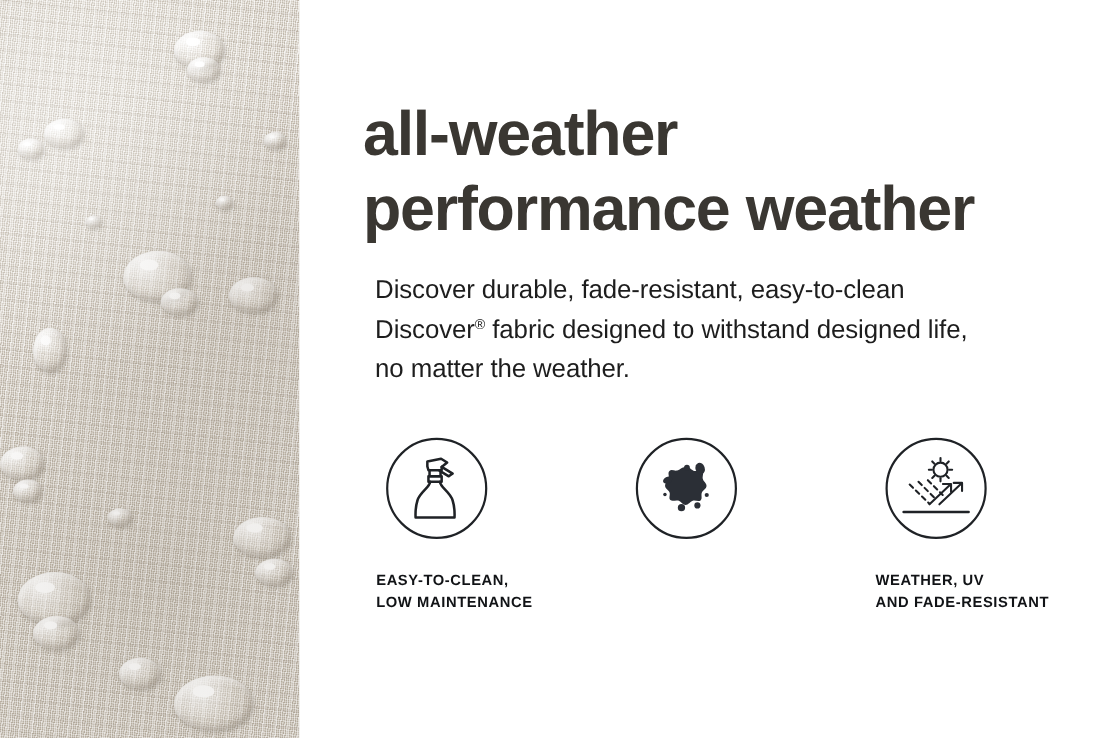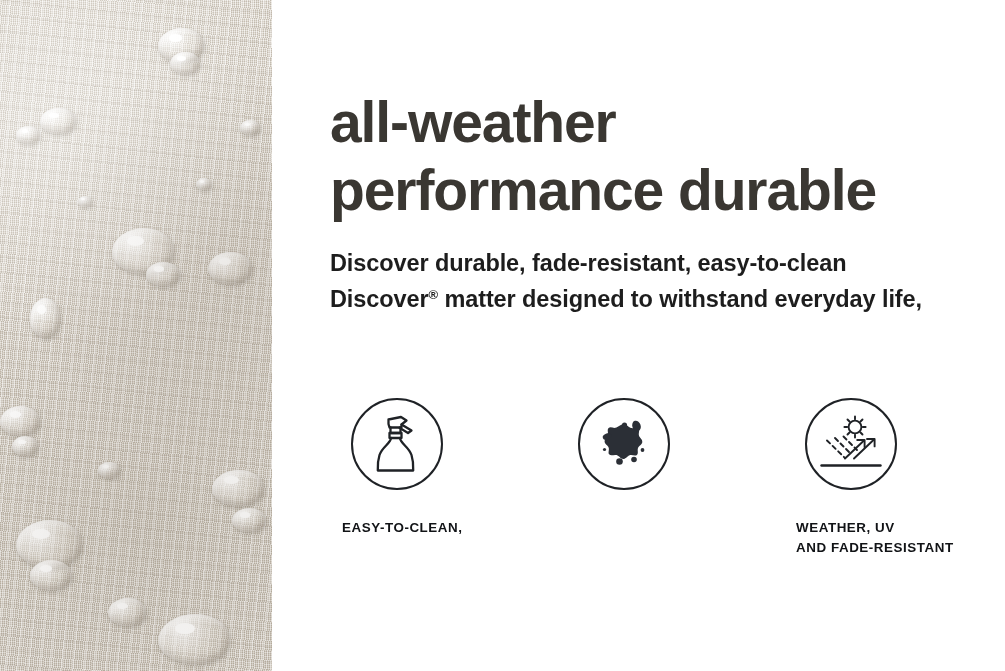--- a/index.html
+++ b/index.html
@@ -121,27 +121,27 @@
     line-height: 68px;
     font-weight: 700;
     letter-spacing: -1.1px;
     color: #3a3732;
     font-family: "Liberation Sans", sans-serif;
   }
   .headline-line { display: block; white-space: nowrap; }
 
   .body-copy {
     position: absolute;
-    left: 0;
+    left: 11px;
     top: 245px;
     width: 640px;
     margin: 0;
     font-size: 23.5px;
     line-height: 36px;
-    font-weight: 700;
+    font-weight: 400;
     color: #1d1d1d;
     letter-spacing: -0.1px;
   }
   .body-line { display: block; white-space: nowrap; }
   .reg-mark {
     font-size: 13px;
     vertical-align: 8px;
     line-height: 0;
   }
 
@@ -212,26 +212,27 @@
     <div class="droplet" style="left:196px; top:178px; width:16px; height:12px;"></div>
     <div class="droplet" style="left:78px; top:196px; width:14px; height:11px;"></div>
 
     <div class="cloth-shade"></div>
   </div>
 
   <div class="content">
 
     <h1 class="headline">
       <span class="headline-line">all-weather</span>
-      <span class="headline-line">performance durable</span>
+      <span class="headline-line">performance weather</span>
     </h1>
 
     <p class="body-copy">
       <span class="body-line">Discover durable, fade-resistant, easy-to-clean</span>
-      <span class="body-line"><span>Discover</span><sup class="reg-mark">®</sup><span> matter designed to withstand everyday life,</span></span>
+      <span class="body-line"><span>Discover</span><sup class="reg-mark">®</sup><span> fabric designed to withstand designed life,</span></span>
+      <span class="body-line">no matter the weather.</span>
     </p>
 
     <div class="features">
 
       <div class="feature">
         <div class="feature-badge">
           <span>
             <svg width="58" height="62" viewBox="0 0 58 62" fill="none" stroke="#1f2226" stroke-width="2.3" stroke-linejoin="round" stroke-linecap="round">
 
               <path d="M20.5 11 L20.5 6.5 L33 4 L38.5 7.5 L33.5 11.5 L33.5 14.5 L21.5 14.5 Z"></path>
@@ -240,20 +241,21 @@
 
               <path d="M22.5 14.5 L22.5 20 L32.5 20 L32.5 14.5"></path>
               <path d="M21.5 20 L33.5 20 L33.5 25 L21.5 25 Z"></path>
 
               <path d="M23 25 C23 30 14 34 11.5 42 C9.8 47.4 9.6 53 9.8 57.5 L45.2 57.5 C45.4 53 45.2 47.4 43.5 42 C41 34 32 30 32 25"></path>
             </svg>
           </span>
         </div>
         <div class="feature-caption">
           <span class="caption-line">EASY-TO-CLEAN,</span>
+          <span class="caption-line">LOW MAINTENANCE</span>
         </div>
       </div>
 
       <div class="feature">
         <div class="feature-badge">
           <span>
             <svg width="60" height="58" viewBox="0 0 60 58" fill="#2b2f36">
               <path d="M30 9.5 c3.2 0 4.6 3.1 7.4 3.6 c2.6 .5 5.1-1.6 6.9 .2 c1.8 1.8 .1 4.6 .6 7 c.5 2.5 3.6 3.9 3.4 6.6 c-.2 2.7-3.4 3.6-4.3 6.1 c-.9 2.4 .8 5.3-1.1 6.9 c-1.9 1.6-4.6-.4-7.1 .3 c-2.5 .7-4 3.8-6.6 3.8 c-2.7 0-4.1-3.1-6.6-3.9 c-2.5-.8-5.3 1.2-7.2-.5 c-1.8-1.7 .1-4.5-.7-6.9 c-.9-2.4-4-3.4-4.1-6.1 c-.1-2.6 2.9-4 3.4-6.5 c.5-2.4-1.2-5.3 .6-7 c1.8-1.8 4.4 .3 6.9-.3 c2.7-.6 4.3-3.3 7.5-3.3 z"></path>
               <ellipse cx="42.5" cy="11" rx="4.2" ry="5.4" transform="rotate(-18 42.5 11)"></ellipse>
               <circle cx="30.5" cy="10" r="2.6"></circle>

